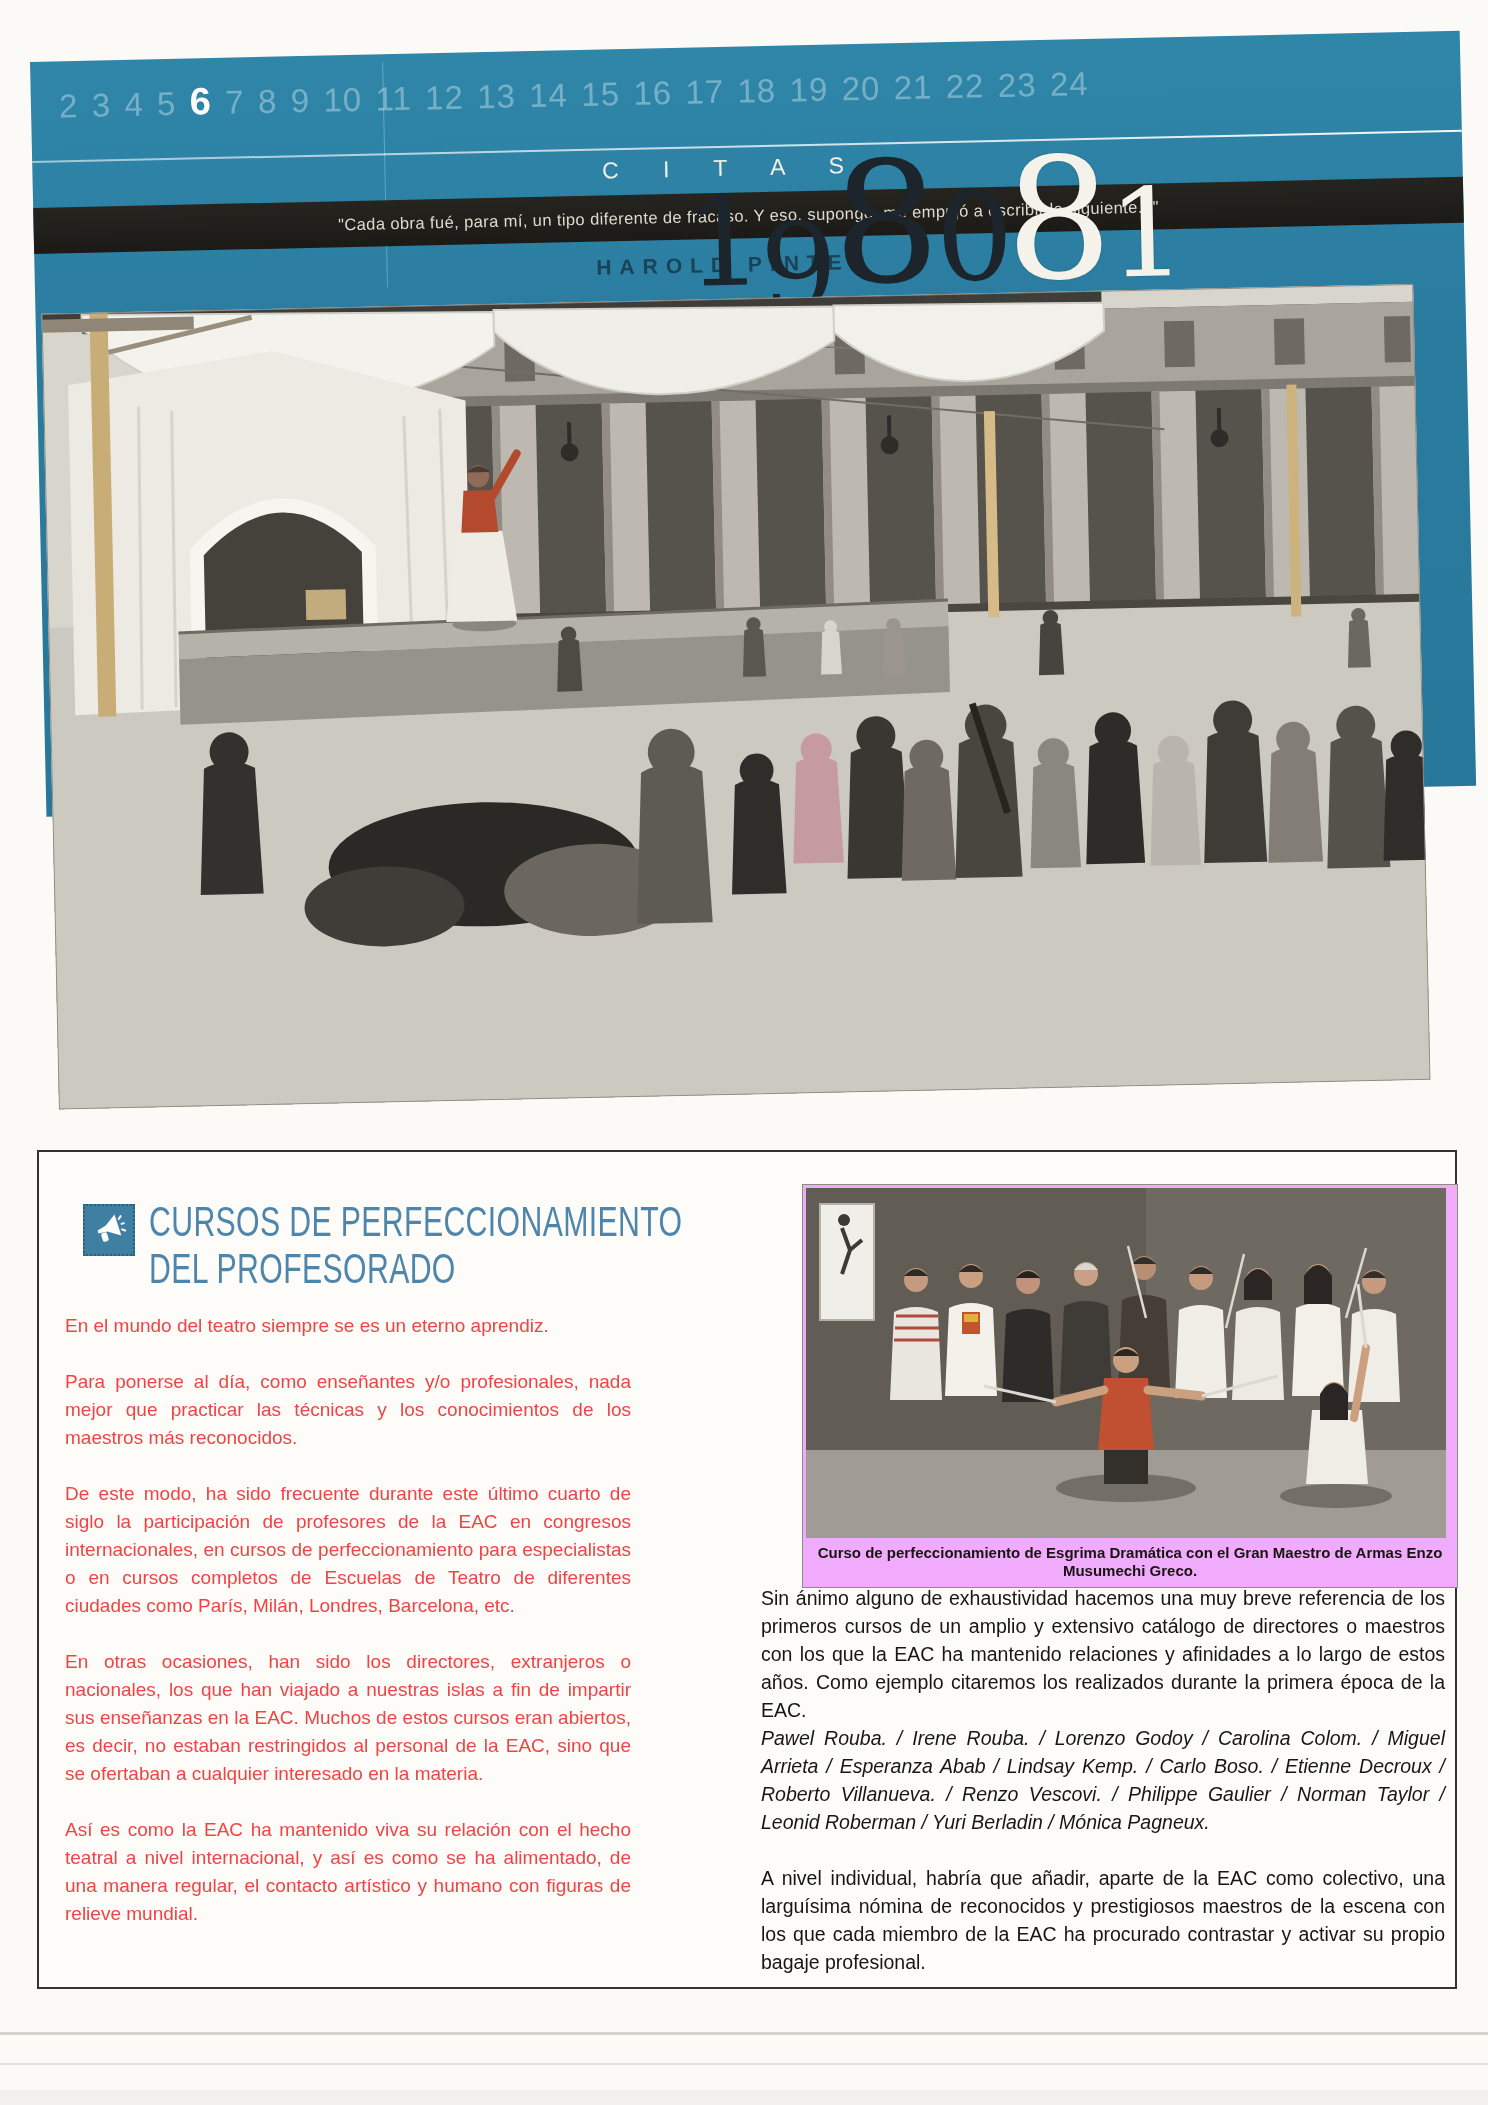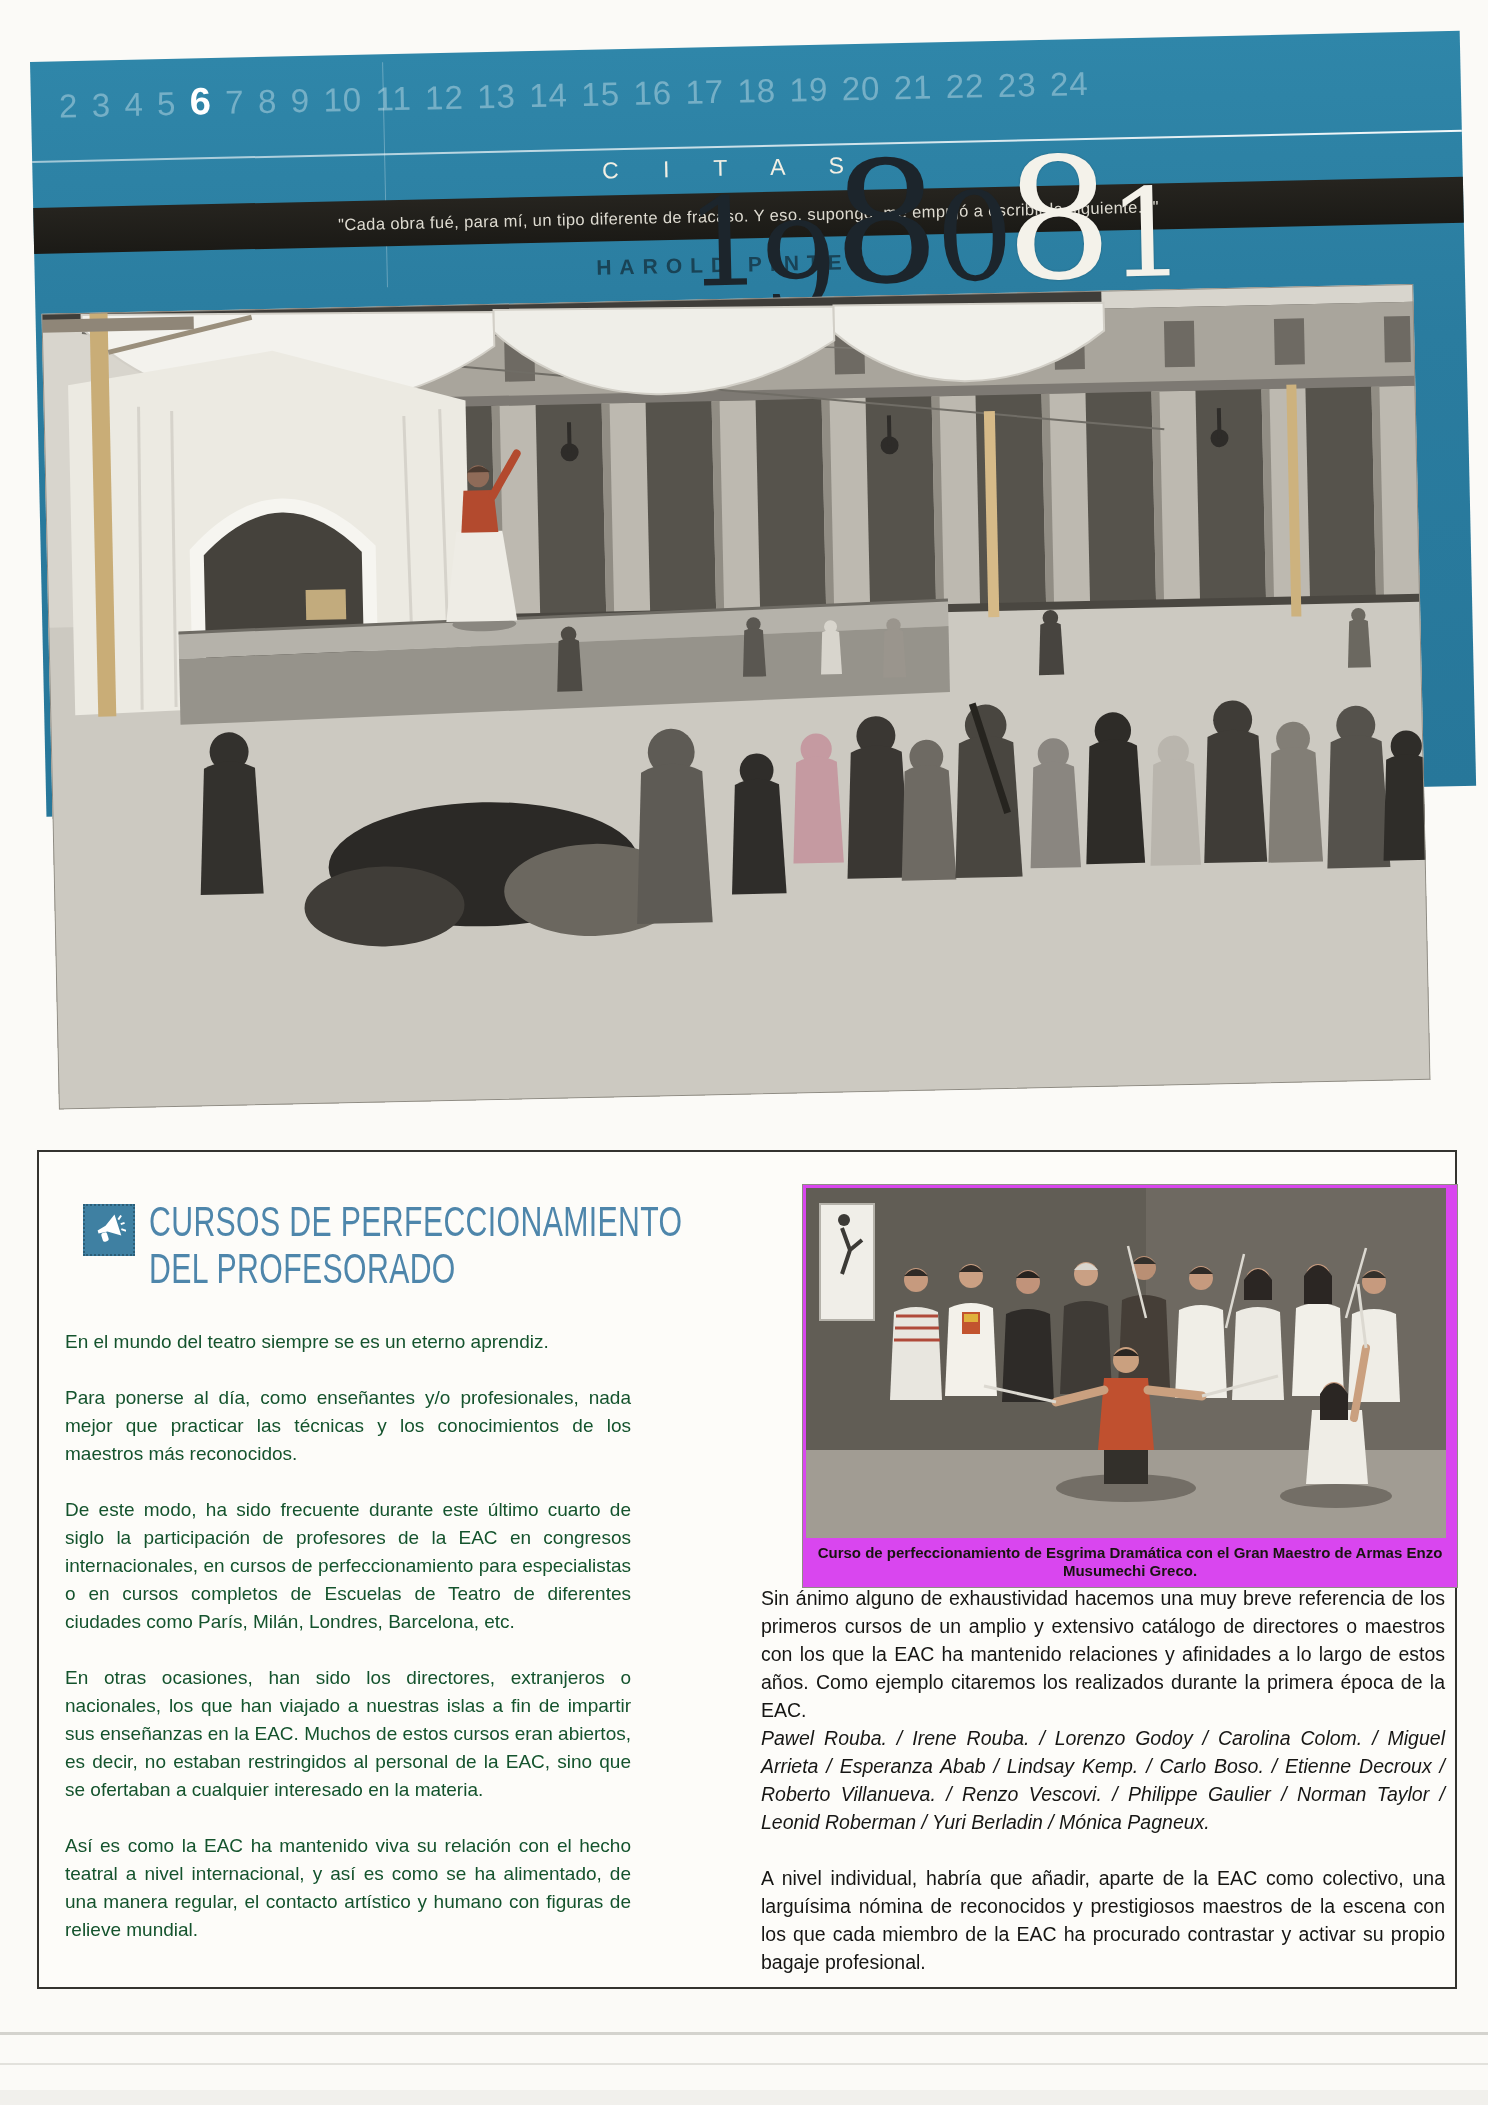--- a/index.html
+++ b/index.html
@@ -45,29 +45,29 @@
 
   
   .article-box{position:absolute; left:37px; top:1150px; width:1416px; height:835px;
         border:2px solid #34332f; background:#fdfcf9;}
   .title-row{position:absolute; left:44px; top:46px; display:flex; align-items:flex-start;}
   .mega-icon{width:48px; height:48px; background:#3f80a2; border:2px dotted #2c5e78;
         display:flex; align-items:center; justify-content:center; margin-top:6px;}
   .titles{margin-left:14px;}
   .title-line{font-size:42px; color:#4e86ab; font-weight:400; line-height:1.12;
         transform:scaleX(0.72); transform-origin:left; white-space:nowrap; letter-spacing:0.5px;}
-  .col-left{position:absolute; left:26px; top:176px; width:566px;
-        font-size:19px; line-height:28px; text-align:justify; color:#14532d;}
+  .col-left{position:absolute; left:26px; top:160px; width:566px;
+        font-size:19px; line-height:28px; text-align:justify; color:#ef4444;}
   .col-left p{margin:0 0 28px 0;}
   .col-right{position:absolute; left:722px; top:432px; width:692px;
         font-size:19.5px; line-height:28px; text-align:justify; color:#161614;}
   .col-right p{margin:0 8px 28px 0;}
   .col-right p:nth-child(1){margin-bottom:0;}
   .col-right p:nth-child(2){margin-top:0;font-style:italic;}
-  .fencing{position:absolute; left:763px; top:32px; width:648px; background:#d946ef;
+  .fencing{position:absolute; left:763px; top:32px; width:648px; background:#f0abfc;
         border:1px solid #8f8c84; padding:3px;}
   .fencing-img{width:640px; height:350px; background:#6e6961; overflow:hidden;}
   .fencing-caption{padding:6px 4px 4px 4px; text-align:center; font-size:15px;
         font-weight:700; color:#17140f; line-height:1.2;}
 
   
   .scan-line-1{position:absolute; left:0; top:2032px; width:1488px; height:3px; background:#d4d3ce;}
   .scan-line-2{position:absolute; left:0; top:2063px; width:1488px; height:2px; background:#e2e1dc;}
   .scan-edge{position:absolute; left:0; top:2090px; width:1488px; height:15px; background:#f1f0ec;}
 </style>

